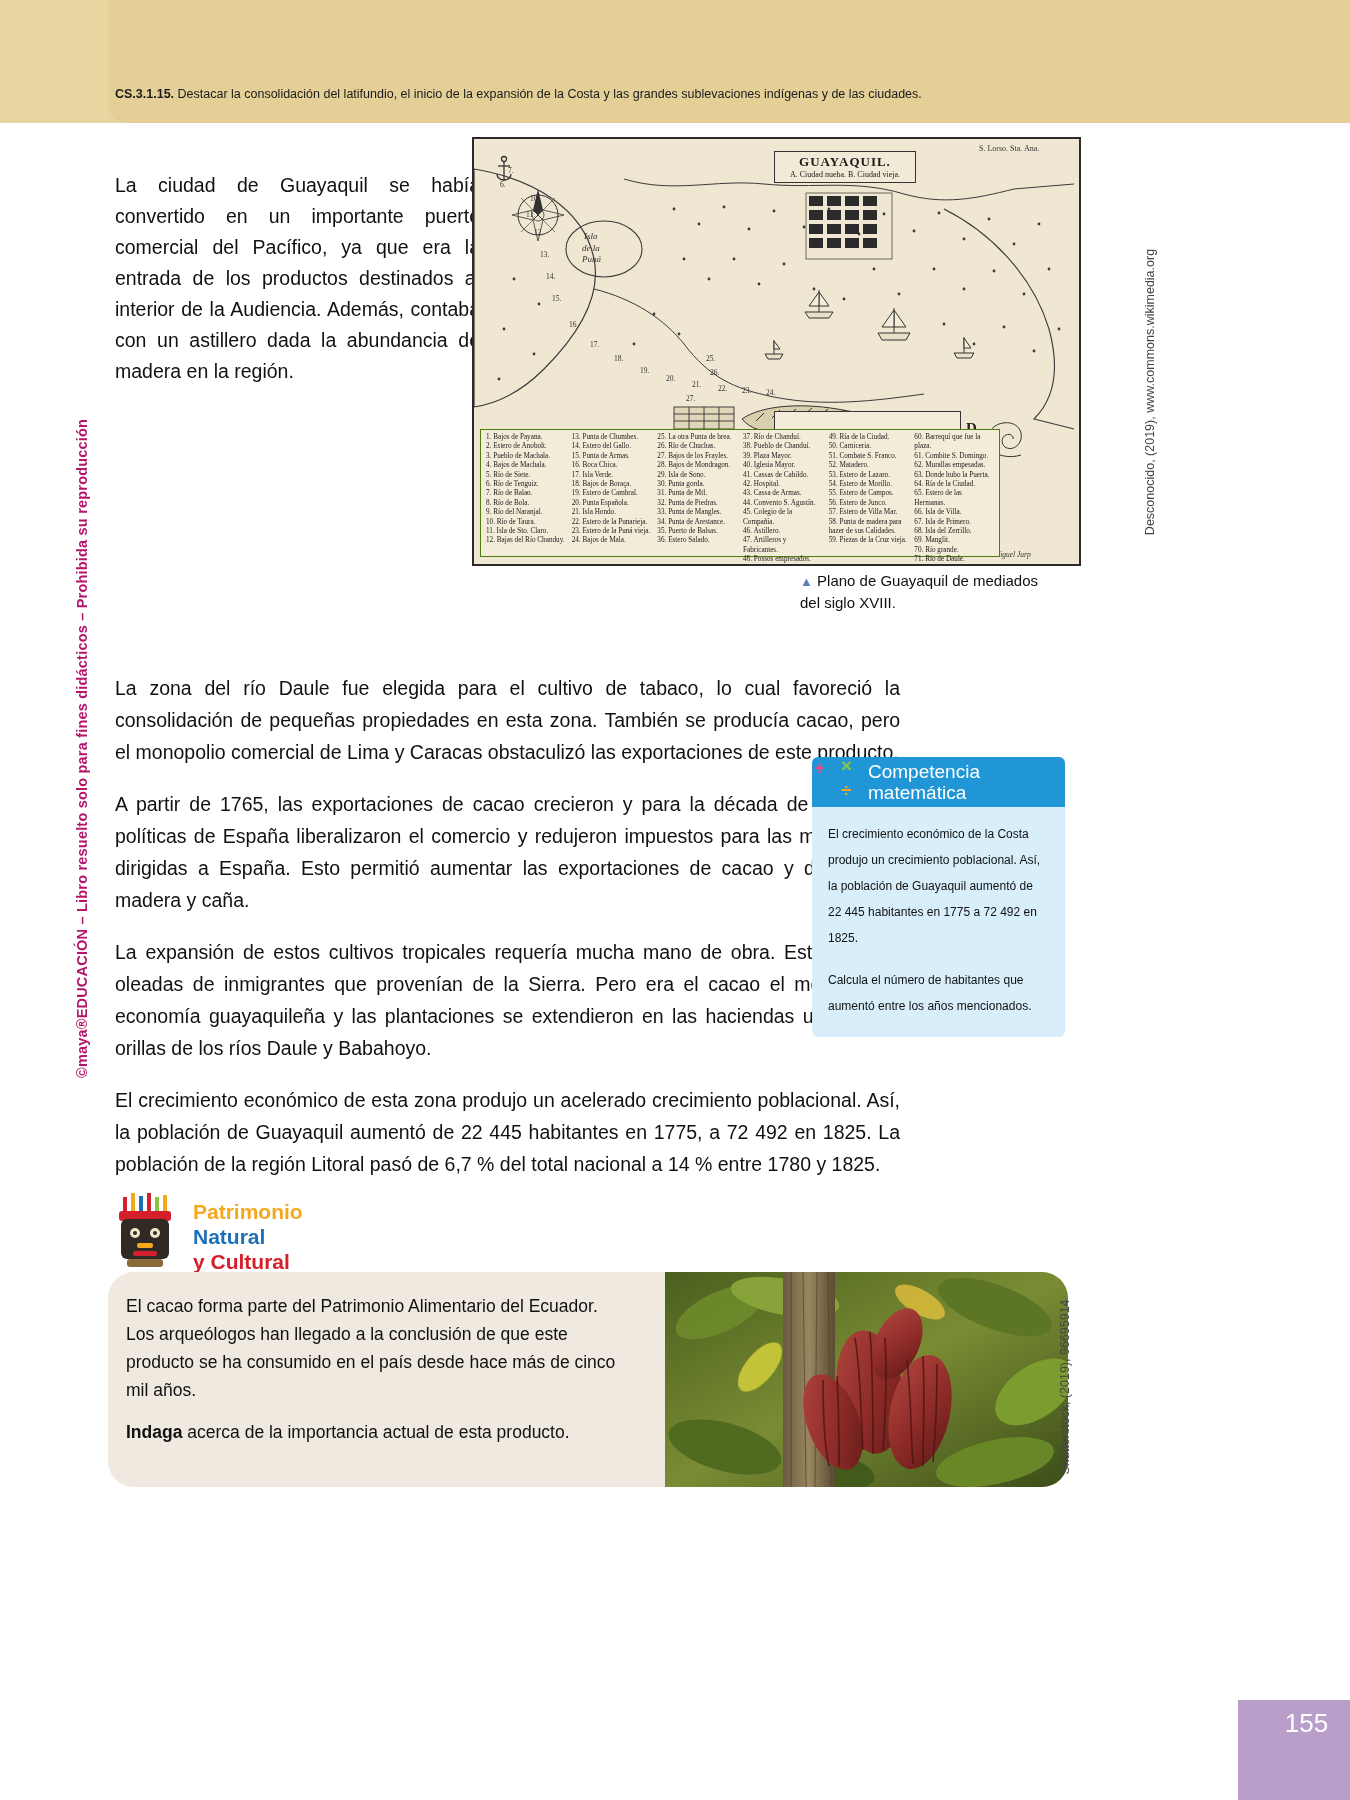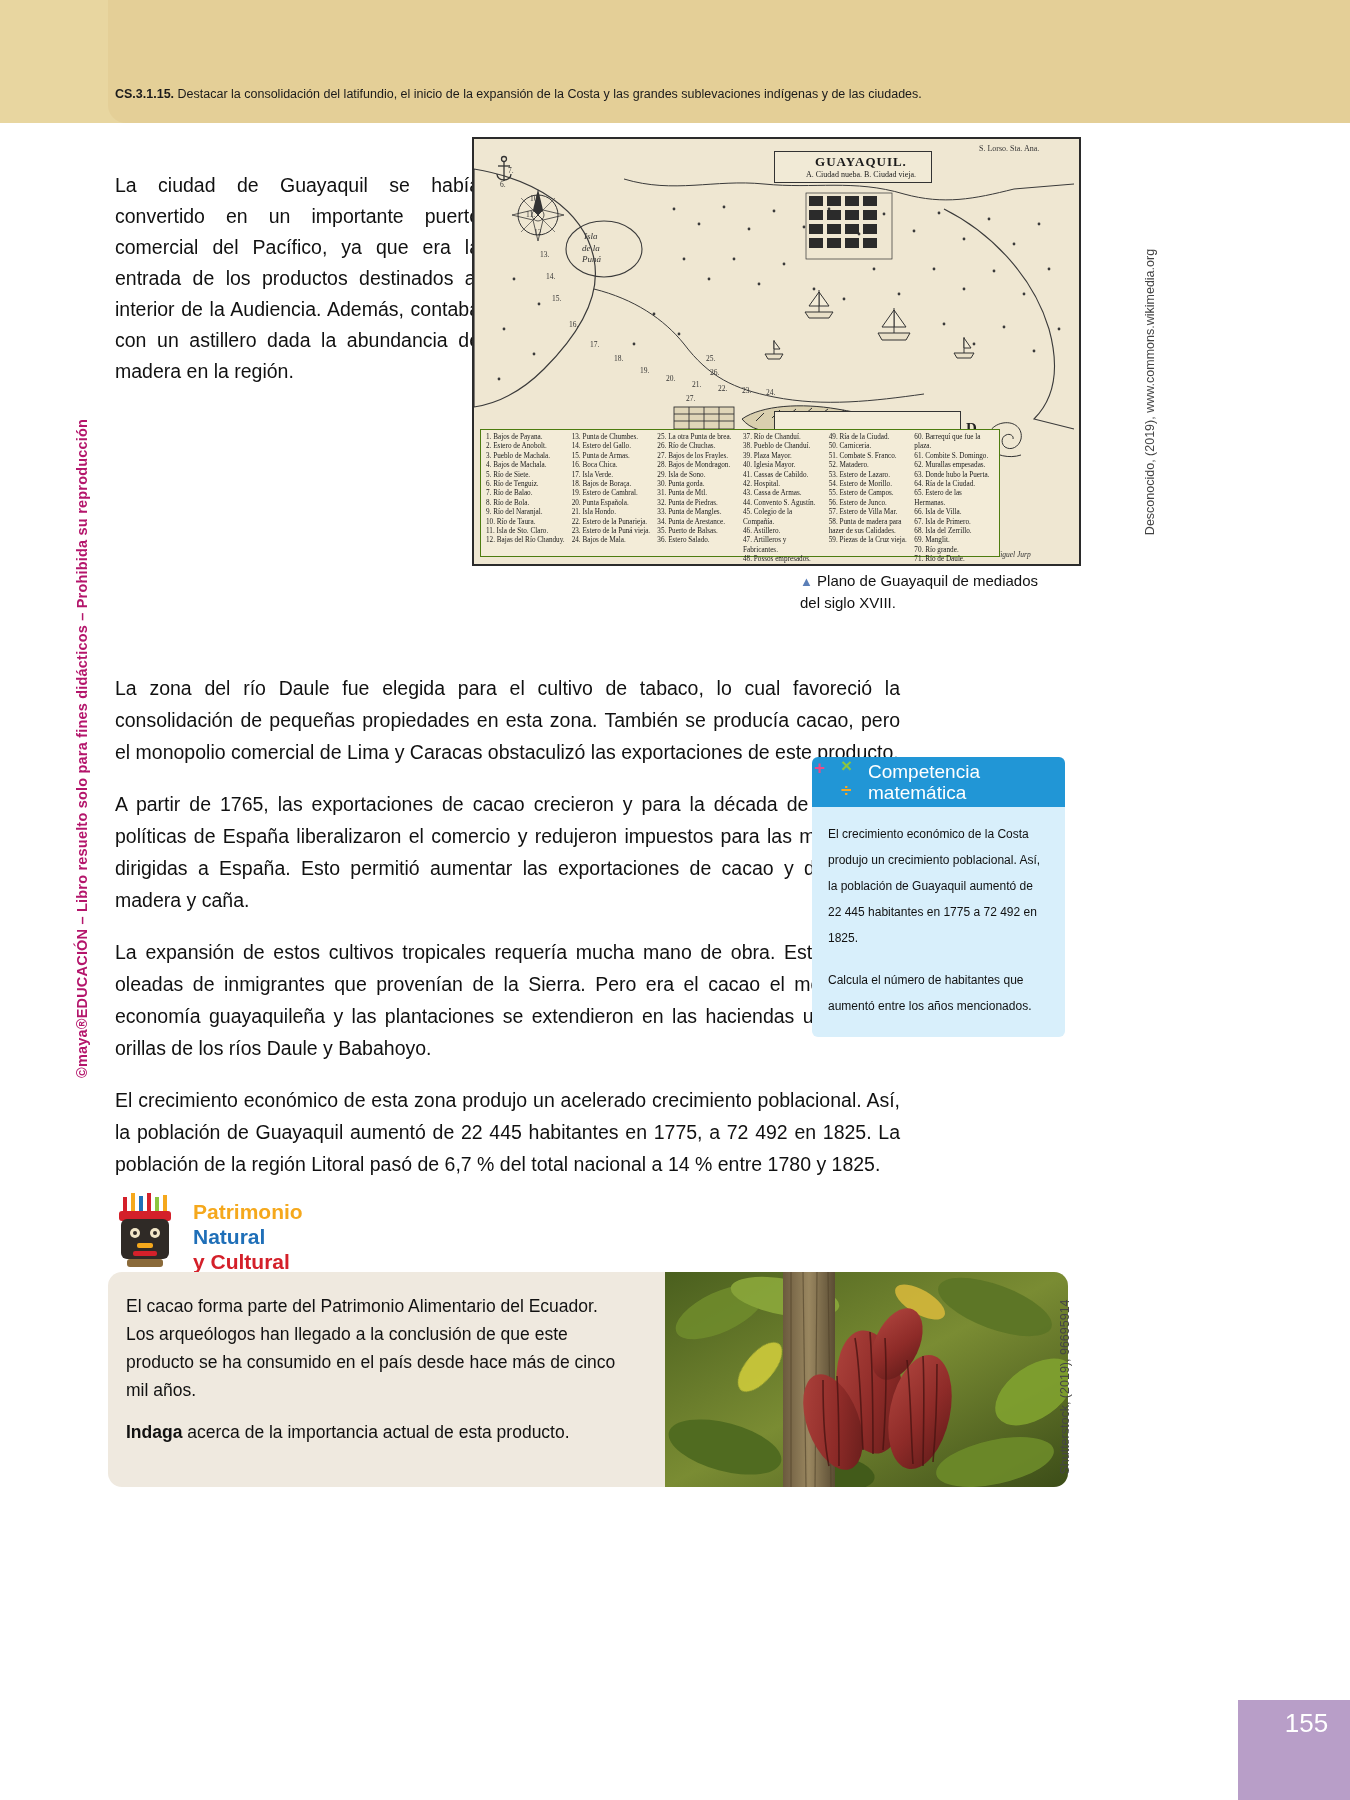--- a/index.html
+++ b/index.html
@@ -98,21 +98,21 @@
   }
   .pat-mask{position:absolute;left:0;top:-2px;width:62px;height:80px;}
   .pat-title{
     position:absolute;left:78px;top:4px;font-size:21px;line-height:25px;font-weight:bold;
   }
   .pat-title .l1{color:#f5a81c;}
   .pat-title .l2{color:#1f6fb8;}
   .pat-title .l3{color:#d4202a;}
   .pat-box{
     position:absolute;left:108px;top:1272px;width:960px;height:215px;
-    background:#efe9df;border-radius:14px;overflow:hidden;
+    background:#efe9df;border-radius:26px;overflow:hidden;
   }
   .pat-text{
     position:absolute;left:18px;top:20px;width:500px;
     font-size:17.5px;line-height:28px;color:#111;
   }
   .pat-text p{margin:0 0 14px 0;}
   .pat-text b{font-weight:bold;}
   .pat-photo{
     position:absolute;left:557px;top:0;width:403px;height:215px;
     overflow:hidden;
@@ -127,21 +127,21 @@
     position:absolute;left:1238px;top:1700px;width:112px;height:100px;
     background:#b89ec8;color:#fff;font-size:26px;
     display:flex;align-items:flex-start;justify-content:center;
     padding-top:8px;box-sizing:border-box;
   }
   .page-num span{color:#fff;margin-left:25px;}
   
   .map-title{
     position:absolute;left:300px;top:12px;width:140px;text-align:center;
     border:1px solid #333;background:#f1ead6;
-    font-family:"Liberation Serif", serif;font-size:13px;padding:2px 0 3px 16px;
+    font-family:"Liberation Serif", serif;font-size:13px;padding:2px 0 3px 0;
   }
   .map-title .t1{font-weight:bold;letter-spacing:1px;}
   .map-title .t2{font-size:8px;display:block;}
   .map-legend{
     position:absolute;left:6px;top:290px;width:520px;height:128px;
     border:1px solid #4d7c0f;background:#f3ecd8;
     font-family:"Liberation Serif", serif;font-size:7.2px;line-height:9.4px;
     display:flex;padding:3px 2px;box-sizing:border-box;
   }
   .map-legend .lcol{flex:1;padding:0 3px;}

